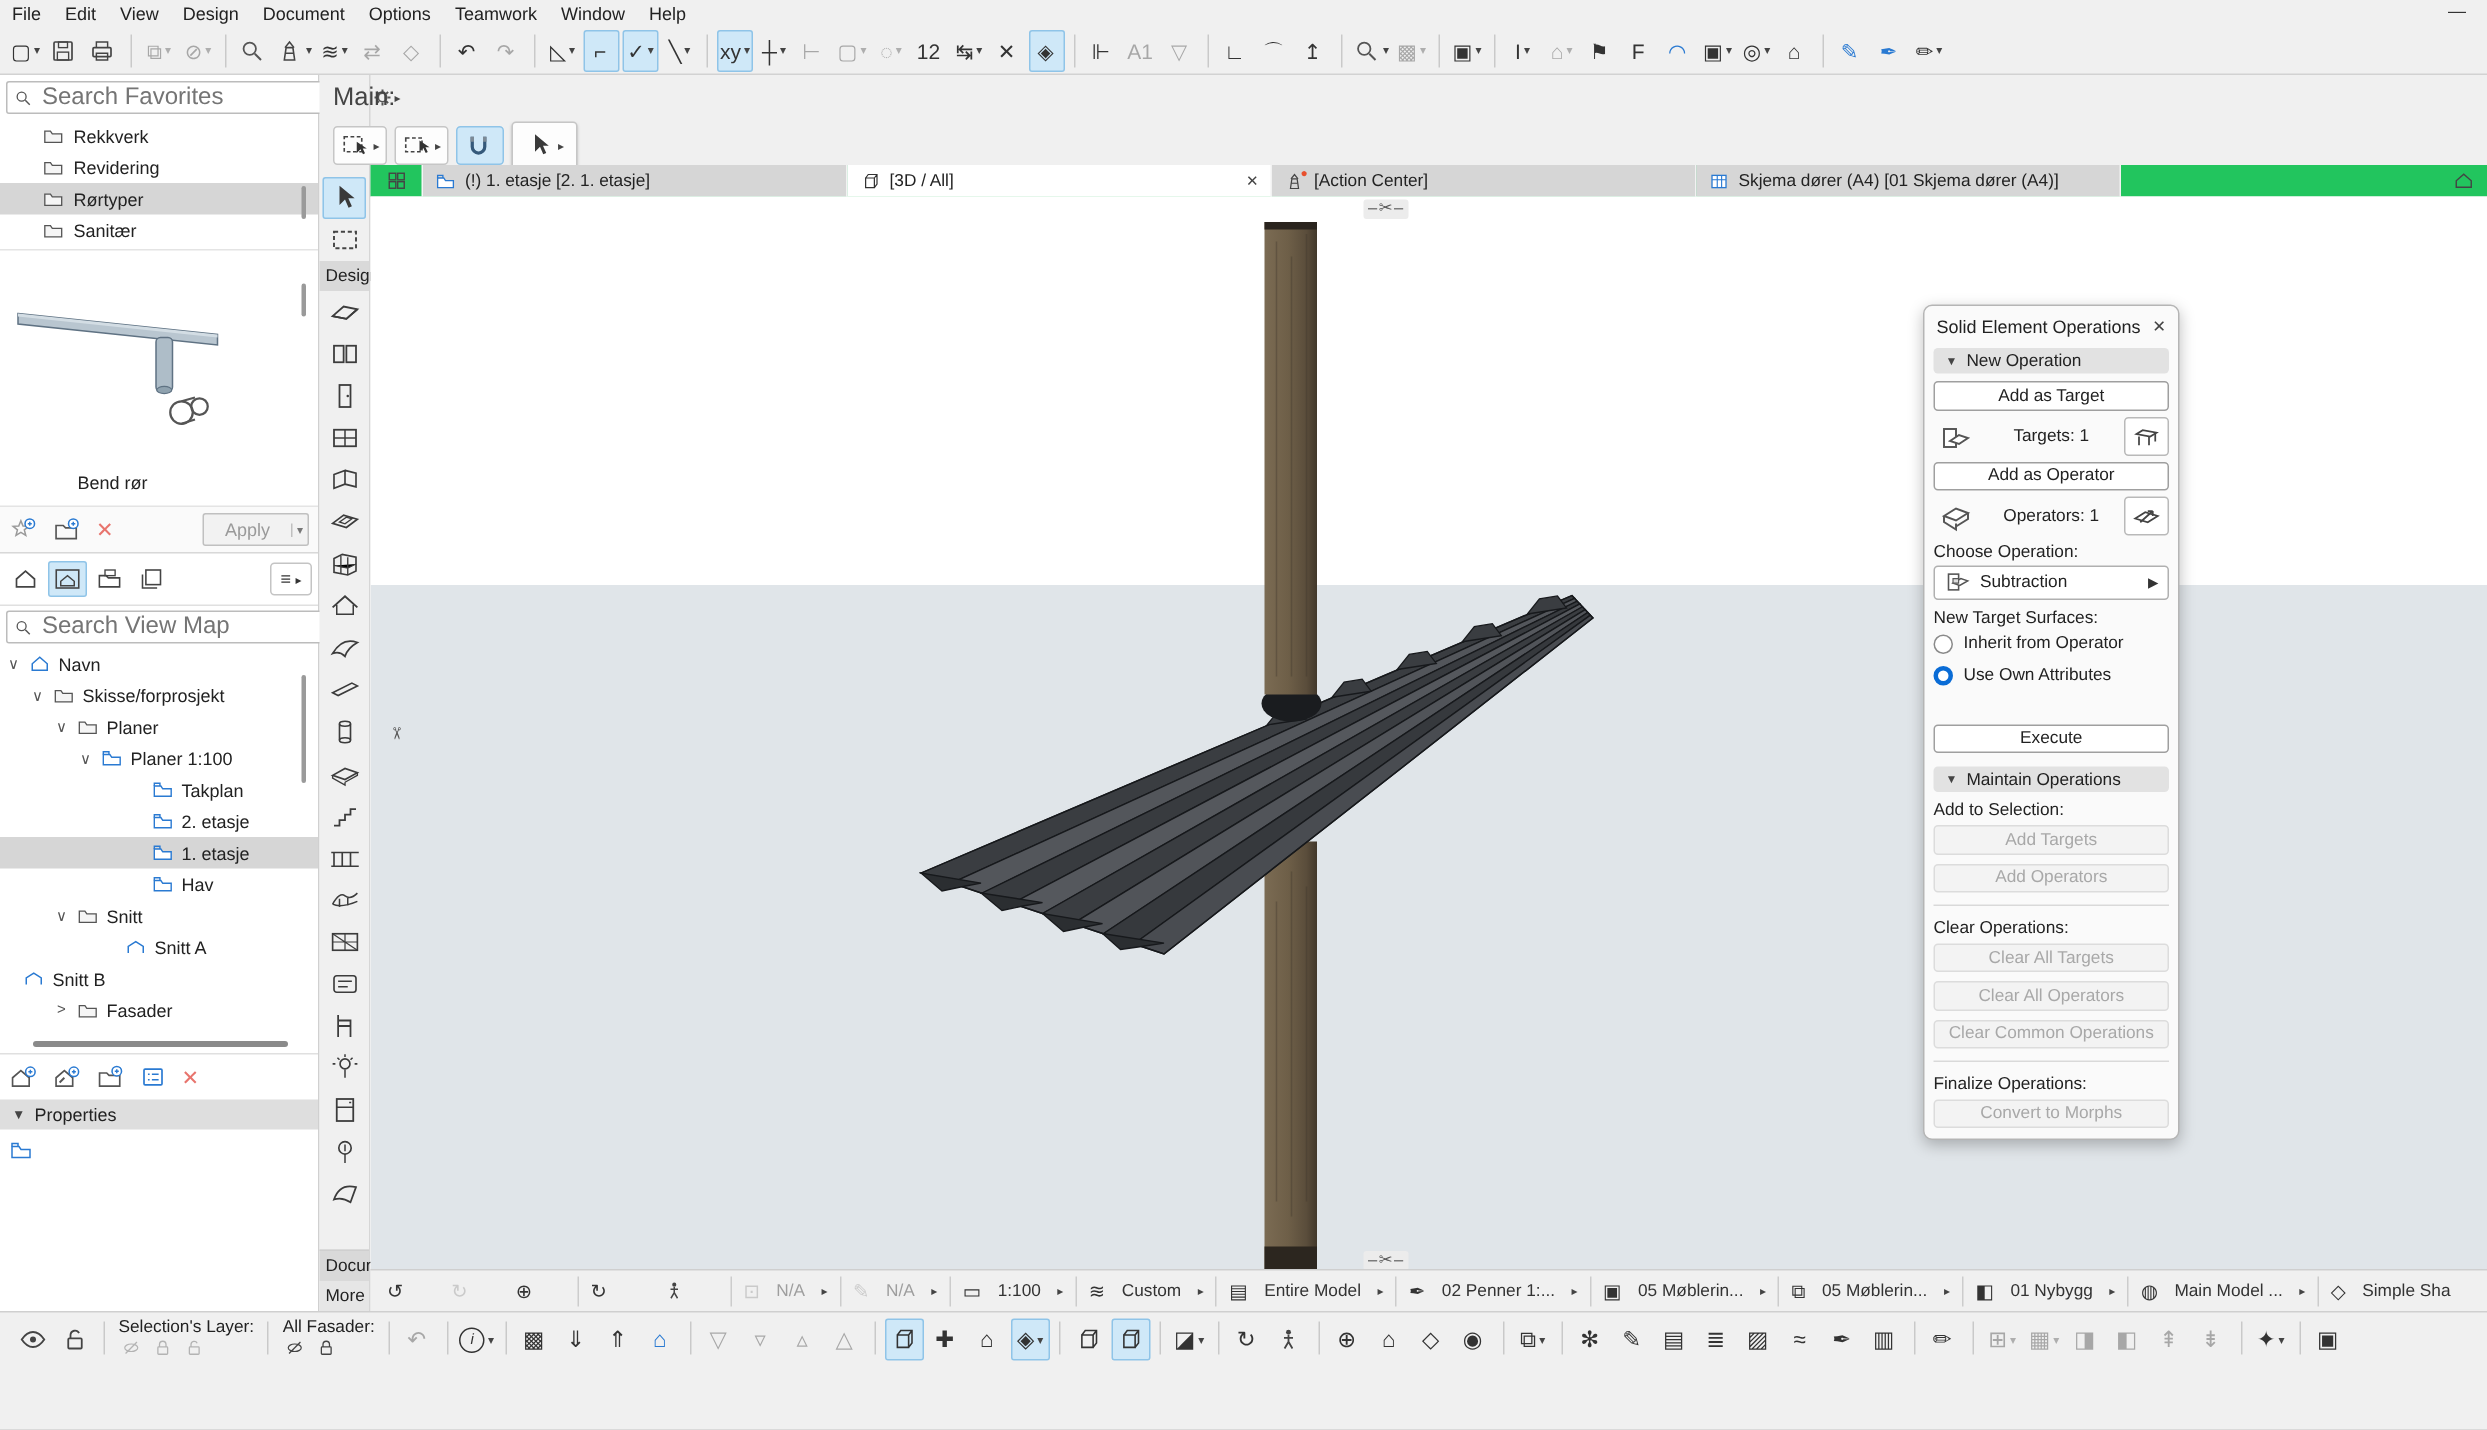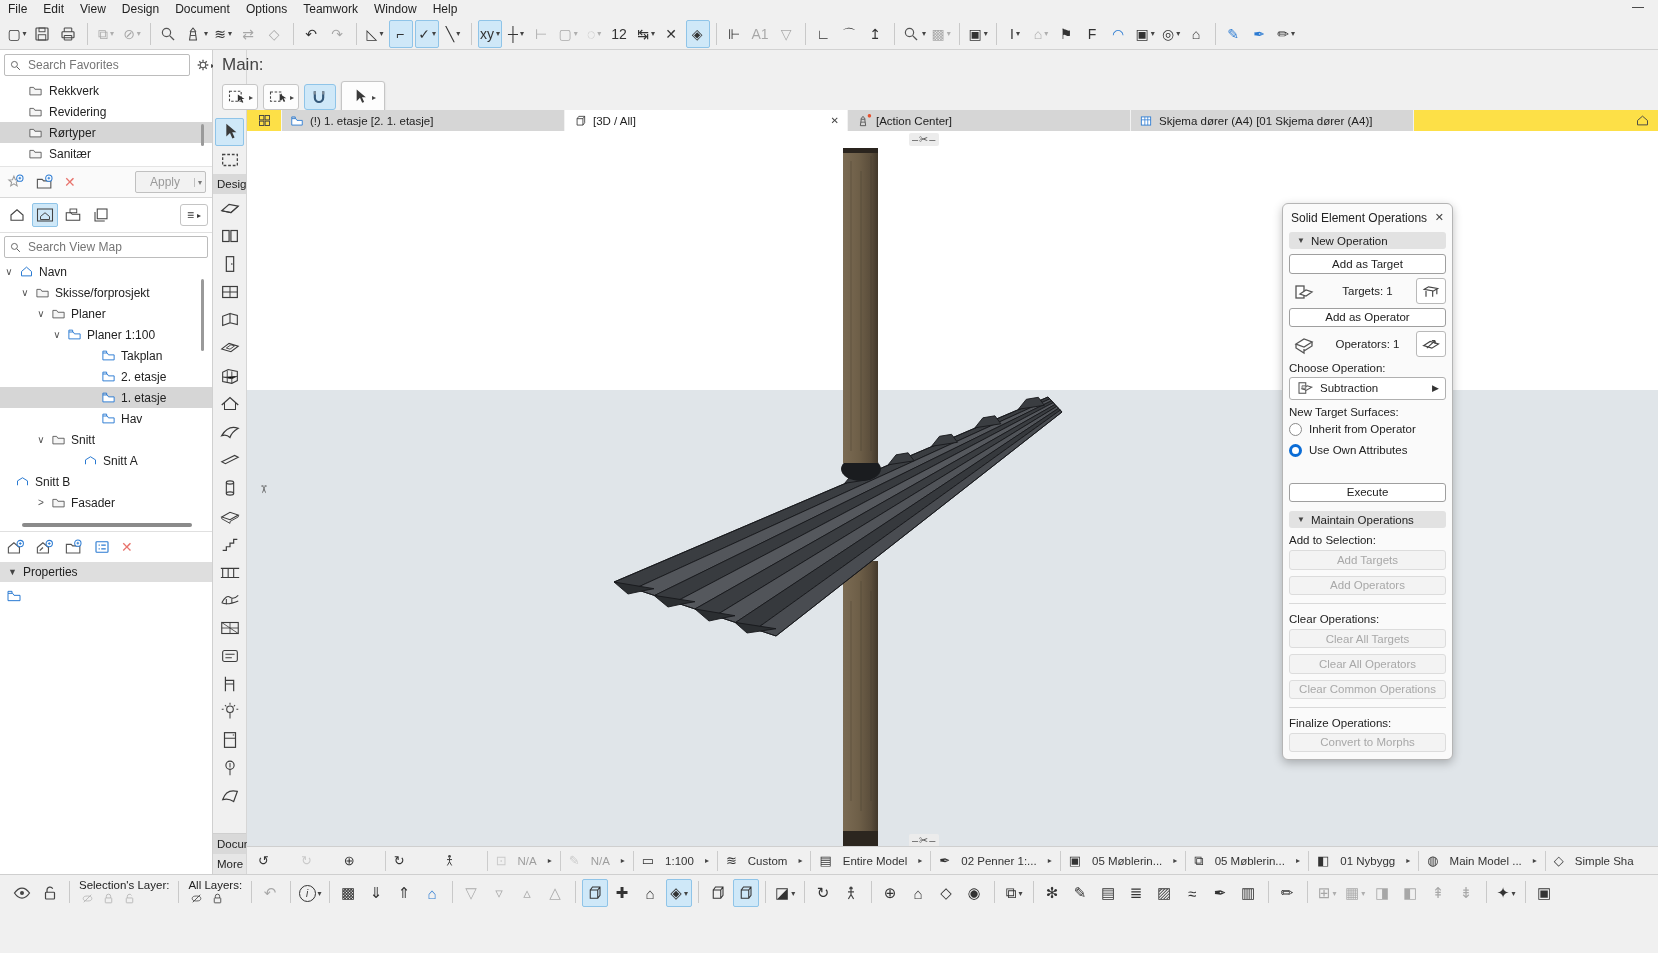--- a/index.html
+++ b/index.html
@@ -14,21 +14,21 @@
   .tb .g{font-size:14px;line-height:1;}
   .tb .caret{font-size:8px;color:#444;margin-left:2px;}
   .tb.dis{opacity:.38;}
   .tb.act{background:#cfe8f8;border-color:#8fc4e8;}
   .tb.blue{color:#2a7ad2;}
   .tsep{width:1px;height:22px;background:#c9c9c9;margin:0 5px;}
   
   #sidebar{position:absolute;left:0;top:50px;width:213px;height:824px;background:#fff;border-right:1px solid #d0d0d0;box-sizing:border-box;}
   .srow{display:flex;align-items:center;padding:3px 4px;gap:4px;}
   .searchbox{flex:1;display:flex;align-items:center;gap:4px;border:1px solid #bcbcbc;background:#fff;height:20px;padding:0 4px;border-radius:2px;}
-  .searchbox input{border:0;outline:0;flex:1;font-size:12px;font-family:inherit;color:#333;background:transparent;min-width:0;}
+  .searchbox input{border:0;outline:0;flex:1;font-size:16px;font-family:inherit;color:#333;background:transparent;min-width:0;}
   .iconbtn{display:flex;align-items:center;justify-content:center;width:24px;height:22px;border:1px solid transparent;border-radius:2px;color:#444;}
   .favlist{height:86px;overflow:hidden;border-bottom:1px solid #e4e4e4;position:relative;}
   .fl-row{display:flex;align-items:center;height:21px;gap:6px;padding-left:28px;}
   .fl-row.sel{background:#d6d6d6;}
   .fl-row .lbl{font-size:12px;}
   .vscroll{position:absolute;width:3px;background:#9a9a9a;border-radius:2px;}
   #preview{position:relative;height:170px;border-bottom:1px solid #e4e4e4;}
   #preview .caption{position:absolute;left:0;bottom:8px;width:150px;text-align:center;font-size:12px;color:#222;}
   #fav-actions{display:flex;align-items:center;height:30px;padding:0 6px;gap:10px;border-bottom:1px solid #d8d8d8;background:#fafafa;}
   #fav-actions .spacer{flex:1;}
@@ -61,21 +61,21 @@
   .tool.bottom{margin-top:auto;border-top:1px solid #cfcfcf;}
   
   #minibar{position:absolute;left:222px;top:55px;}
   #minibar .cap{font-size:17px;color:#444;margin-bottom:6px;}
   #minibar .row{display:flex;align-items:center;gap:5px;}
   .mbtn{display:flex;align-items:center;gap:2px;border:1px solid #c6c6c6;background:#fdfdfd;border-radius:3px;height:24px;padding:0 4px;}
   .mbtn .caret{font-size:8px;color:#444;}
   .mbtn.act{background:#cfe8f8;border-color:#8fc4e8;}
   .mbtn.big{height:30px;padding:0 8px;box-shadow:0 1px 2px rgba(0,0,0,.15);}
   
-  #tabbar{position:absolute;left:247px;top:110px;width:1411px;height:21px;background:#fde047;display:flex;align-items:stretch;}
+  #tabbar{position:absolute;left:247px;top:110px;width:1411px;height:21px;background:#22c55e;display:flex;align-items:stretch;}
   #tab-overview{display:flex;align-items:center;justify-content:center;width:34px;border-right:1px solid #f5f5f5;}
   .tab{display:flex;align-items:center;gap:6px;width:283px;box-sizing:border-box;padding:0 8px;background:#d6d6d6;border-right:1px solid #f2f2f2;font-size:11.5px;color:#222;position:relative;}
   .tab.active{background:#fff;}
   .tab .close{margin-left:auto;font-size:10px;color:#444;}
   .tab .dot{position:absolute;left:19px;top:1px;color:#e8502d;font-size:8px;}
   .tab .lbl{white-space:nowrap;overflow:hidden;text-overflow:ellipsis;}
   #tab-home{margin-left:auto;display:flex;align-items:center;padding:0 8px;}
   
   #viewport{position:absolute;left:247px;top:131px;width:1411px;height:715px;background:#fff;overflow:hidden;}
   .cutmark{position:absolute;background:#ececec;color:#555;font-size:11px;line-height:13px;padding:0 3px;border-radius:2px;letter-spacing:1px;}
@@ -662,20 +662,33 @@
           <span class="lbl">Rørtyper</span>
         </div>
         <div class="fl-row">
           <svg class="sym" width="15" height="15" viewBox="0 0 24 24">
             <use href="#i-folder"></use>
           </svg>
           <span class="lbl">Sanitær</span>
         </div>
       <div class="vscroll" style="right:8px;top:44px;height:22px;"></div>
     </div>
+    <div id="preview">
+      <svg width="200" height="135" viewBox="0 0 200 135">
+        <polygon points="12,42 145,56 145,63 12,49" fill="#b9c6d0" stroke="#5f7283" stroke-width="1"></polygon>
+        <polygon points="12,42 145,56 145,58 12,44" fill="#d3dde4"></polygon>
+        <rect x="104" y="58" width="11" height="36" rx="3" fill="#aebdc8" stroke="#5f7283" stroke-width="1"></rect>
+        <ellipse cx="109.5" cy="93" rx="5" ry="2.4" fill="#8fa2af" stroke="#5f7283" stroke-width=".8"></ellipse>
+        <circle cx="121" cy="108" r="7.5" fill="none" stroke="#555" stroke-width="1.5"></circle>
+        <circle cx="133" cy="104" r="5.5" fill="none" stroke="#555" stroke-width="1.5"></circle>
+        <path d="M121 100.5l9-2.5M121 115.5l9-2.8" fill="none" stroke="#555" stroke-width="1.5"></path>
+      </svg>
+      <div class="caption">Bend rør</div>
+      <div class="vscroll" style="right:8px;top:22px;height:22px;"></div>
+    </div>
     <div id="fav-actions">
       <svg class="sym" width="19" height="19" viewBox="0 0 24 24">
           <use href="#i-starplus"></use>
         </svg>
       <svg class="sym" width="19" height="19" viewBox="0 0 24 24">
           <use href="#i-folderplus"></use>
         </svg>
       <span class="red">✕</span>
       <span class="spacer"></span>
       <div class="applybtn">
@@ -1342,21 +1355,21 @@
           </span>
           <span class="m dis">
             <svg width="13" height="13" viewBox="0 0 24 24">
               <use href="#i-lockopen"></use>
             </svg>
           </span>
       </span>
     </div>
     <div class="bsep"></div>
     <div class="layerblock">
-      <span class="cap">All Layers:</span>
+      <span class="cap">All Fasader:</span>
       <span class="minis">
         <span class="m">
             <svg width="13" height="13" viewBox="0 0 24 24">
               <use href="#i-eyeoff"></use>
             </svg>
           </span>
           <span class="m">
             <svg width="13" height="13" viewBox="0 0 24 24">
               <use href="#i-lock"></use>
             </svg>

